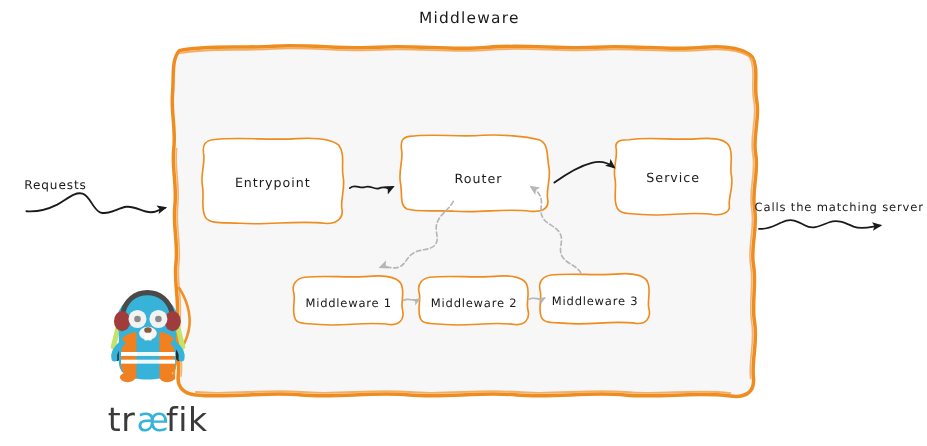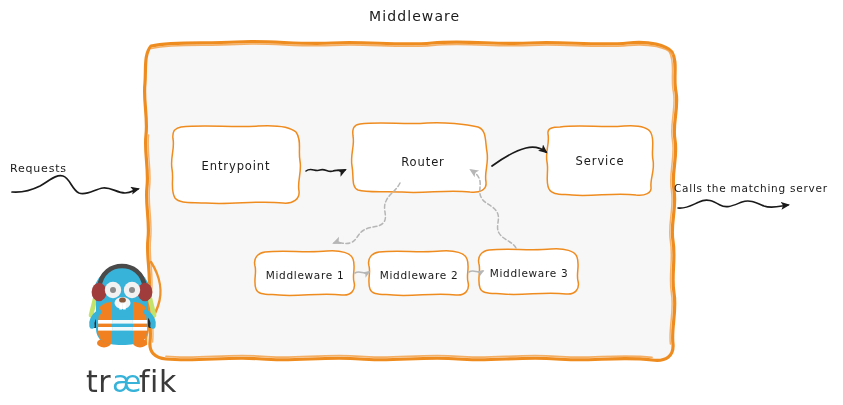--- a/index.html
+++ b/index.html
@@ -9,21 +9,21 @@
   }
   body {
     width: 843px;
     height: 405px;
     position: relative;
     overflow: hidden;
     font-family: "DejaVu Sans", sans-serif;
   }
   #stage {
     position: absolute;
-    left: 0; top: 0;
+    left: 12px; top: 0;
     width: 759px;
     height: 405px;
   }
   svg#diagram {
     position: absolute;
     left: 0; top: 0;
     width: 843px;
     height: 405px;
   }
   

